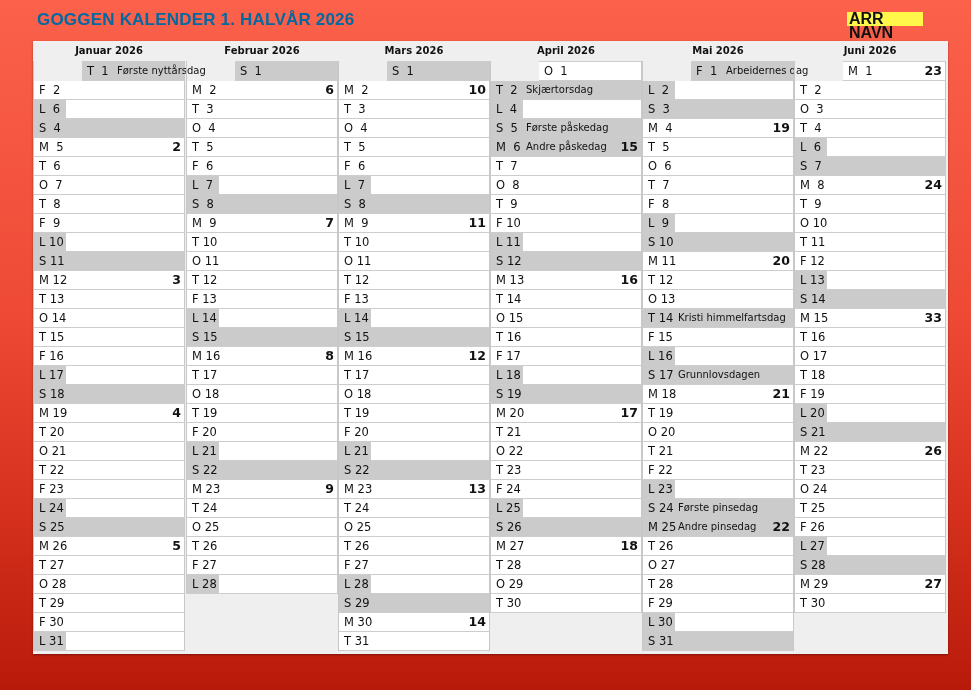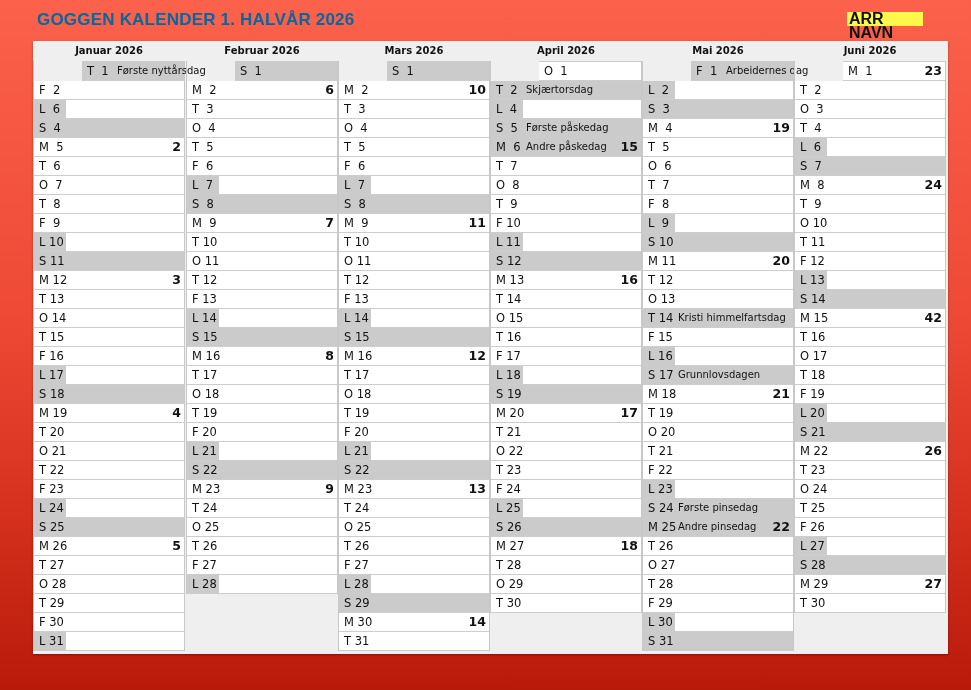--- a/index.html
+++ b/index.html
@@ -600,21 +600,21 @@
           <span class="dl">F 12</span>
         </div>
         <div class="row sat">
           <span class="dl">L 13</span>
         </div>
         <div class="row full">
           <span class="dl">S 14</span>
         </div>
         <div class="row">
           <span class="dl">M 15</span>
-          <span class="wk">42</span>
+          <span class="wk">33</span>
         </div>
         <div class="row">
           <span class="dl">T 16</span>
         </div>
         <div class="row">
           <span class="dl">O 17</span>
         </div>
         <div class="row">
           <span class="dl">T 18</span>
         </div>

